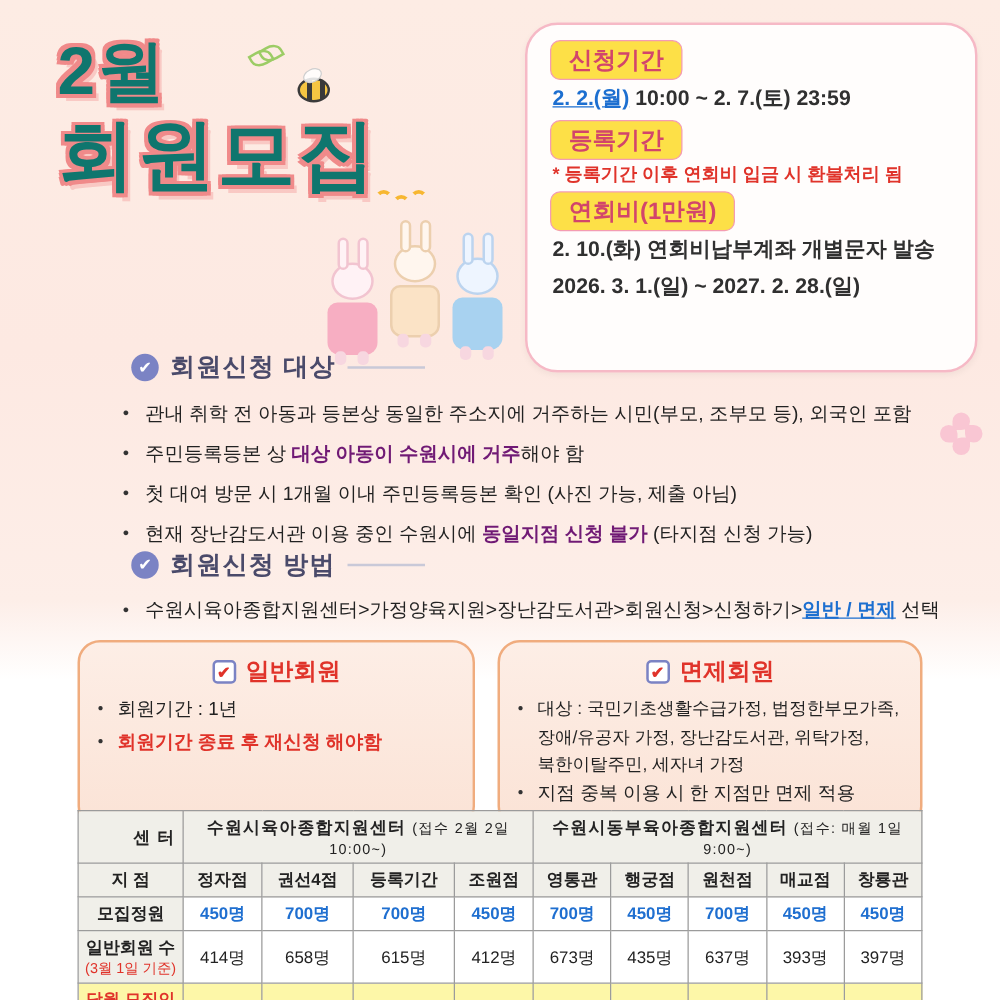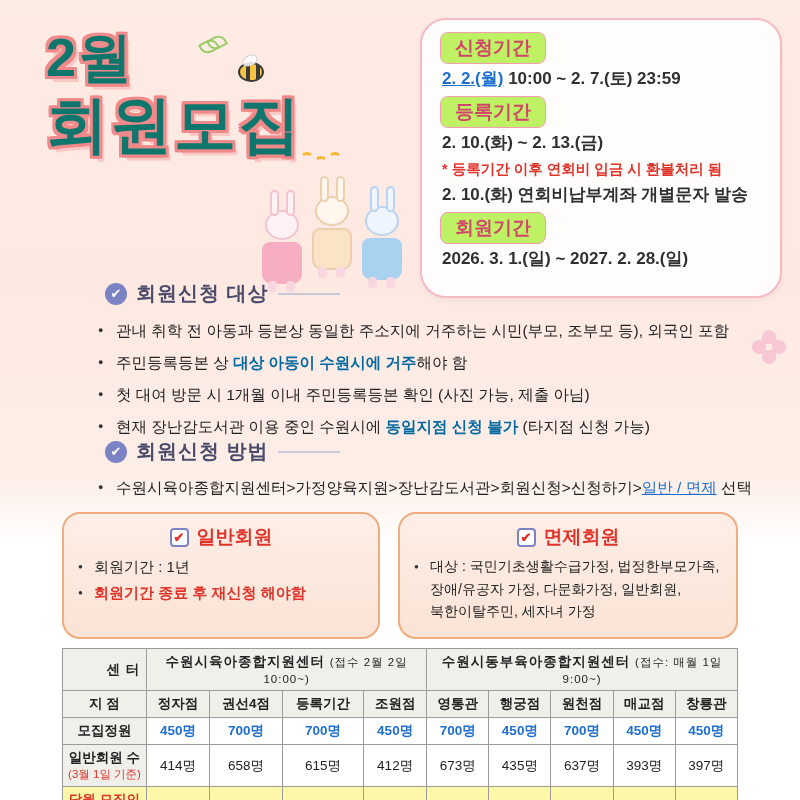--- a/index.html
+++ b/index.html
@@ -45,38 +45,38 @@
   .bunny .dress { width:40px; height:42px; margin:2px auto 0; border-radius:8px 8px 10px 10px; }
   .bunny .leg { position:absolute; bottom:-8px; width:9px; height:11px; border-radius:4px; background:#f7d7e0; }
 
   
   .sched {
     position:absolute; left:420px; top:18px; width:362px; height:280px;
     background:rgba(255,255,255,.88); border:2px solid #f6b9c6; border-radius:26px;
     box-shadow:0 2px 6px rgba(0,0,0,.05);
     padding:12px 16px 10px 18px;
   }
-  .sched-tag { display:inline-block; background:#bef264; border:1.5px solid #f49cb2;
+  .sched-tag { display:inline-block; background:#fde047; border:1.5px solid #f49cb2;
     border-radius:8px; padding:2px 14px; font-size:19px; font-weight:bold; color:#d2456b; }
   .sched-row { margin:3px 0 6px 2px; font-size:17px; color:#303030; font-weight:bold; }
   .sched-row .u { text-decoration:underline; color:#1d6fd0; }
   .note { color:#e0332a; font-size:14.5px; font-weight:bold; margin:2px 0 4px 2px; }
 
   
   .sec-head { position:absolute; display:flex; align-items:center; gap:9px; }
   .check-circle { width:22px; height:22px; border-radius:50%; background:#7b83c4;
     color:#fff; font-size:13px; display:flex; align-items:center; justify-content:center; }
   .sec-title { font-size:20px; font-weight:bold; color:#4a4a6a; letter-spacing:1px; }
   .sec-rule { width:62px; height:2px; background:#c9c9d8; }
 
   ul.bullets { position:absolute; margin:0; padding:0; list-style:none; }
   ul.bullets li { font-size:15.5px; color:#222; margin-bottom:11px; padding-left:18px; position:relative; }
   ul.bullets li:before { content:"●"; position:absolute; left:0; top:0; font-size:9px; color:#333; line-height:19px; }
-  .red { color:#0369a1; font-weight:bold;text-align:right; }
-  .uline-blue { color:#1d6fd0; text-decoration:underline; }
+  .red { color:#701a75; font-weight:bold;text-align:right; }
+  .uline-blue { color:#1d6fd0; text-decoration:underline;font-weight:bold; }
 
   
   .boxes { position:absolute; left:62px; top:512px; display:flex; gap:18px; }
   .box { border:2px solid; border-radius:18px; padding:10px 14px 12px; }
   .box-a { width:318px; background:linear-gradient(180deg,#fdeee6,#fbe3d6); border-color:#f0ac7e; }
   .box-b { width:340px; background:linear-gradient(180deg,#fdeee6,#fbe3d6); border-color:#f0ac7e; }
   .box-title { display:flex; align-items:center; justify-content:center; gap:8px;
     font-size:19px; font-weight:bold; color:#e0332a; margin-bottom:8px; }
   .cb { width:19px; height:19px; background:#fff; border:2px solid #7b83c4; border-radius:4px;
     color:#e0332a; font-size:13px; display:flex; align-items:center; justify-content:center; font-weight:bold; }
@@ -154,28 +154,27 @@
 
 <div class="sched">
   <div>
     <span class="sched-tag">신청기간</span>
     <div class="sched-row">
       <span class="u">2. 2.(월)</span><span> 10:00 ~ 2. 7.(토) 23:59</span>
     </div>
   </div>
   <div>
     <span class="sched-tag">등록기간</span>
-    <div class="sched-row">2. 10.(화) ~ 2. 13.(금)</div>
     <div class="note">* 등록기간 이후 연회비 입금 시 환불처리 됨</div>
   </div>
   <div>
+    <span class="sched-tag">연회비(1만원)</span>
     <div class="sched-row">2. 10.(화) 연회비납부계좌 개별문자 발송</div>
   </div>
   <div>
-    <span class="sched-tag">회원기간</span>
     <div class="sched-row">2026. 3. 1.(일) ~ 2027. 2. 28.(일)</div>
   </div>
 </div>
 
 <div class="sec-head" style="left:105px; top:280px;">
   <span class="check-circle">✔</span>
   <span class="sec-title">회원신청 대상</span>
   <span class="sec-rule"></span>
 </div>
 <ul class="bullets" style="left:98px; top:321px; width:640px;">
@@ -208,22 +207,25 @@
     </ul>
   </div>
   <div class="box box-b">
     <div class="box-title">
       <span class="cb">✔</span>
       <span>면제회원</span>
     </div>
     <ul>
       <li><span>대상 : 국민기초생활수급가정, 법정한부모가족,</span></li>
     </ul>
-    <div class="sub">장애/유공자 가정, 다문화가정, 일반회원,</div>
+    <div class="sub">장애/유공자 가정, 장난감도서관, 위탁가정,</div>
     <div class="sub">북한이탈주민, 세자녀 가정</div>
+    <ul>
+      <li style="font-size:15px;"><span>지점 중복 이용 시 한 지점만 면제 적용</span></li>
+    </ul>
   </div>
 </div>
 
 <table>
   <thead>
     <tr>
       <th style="width:84px;padding-left:40px;">센 터</th>
       <th colspan="4">
         <span>수원시육아종합지원센터</span> <span class="small">(접수 2월 2일 10:00~)</span>
       </th>

